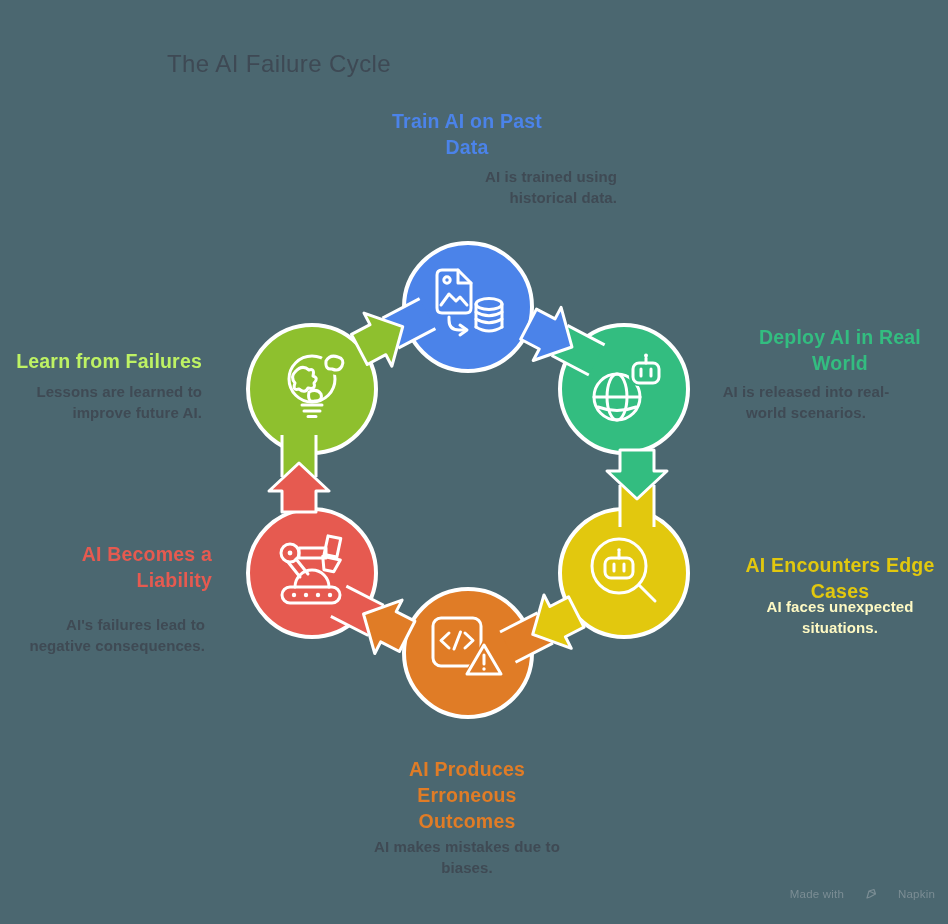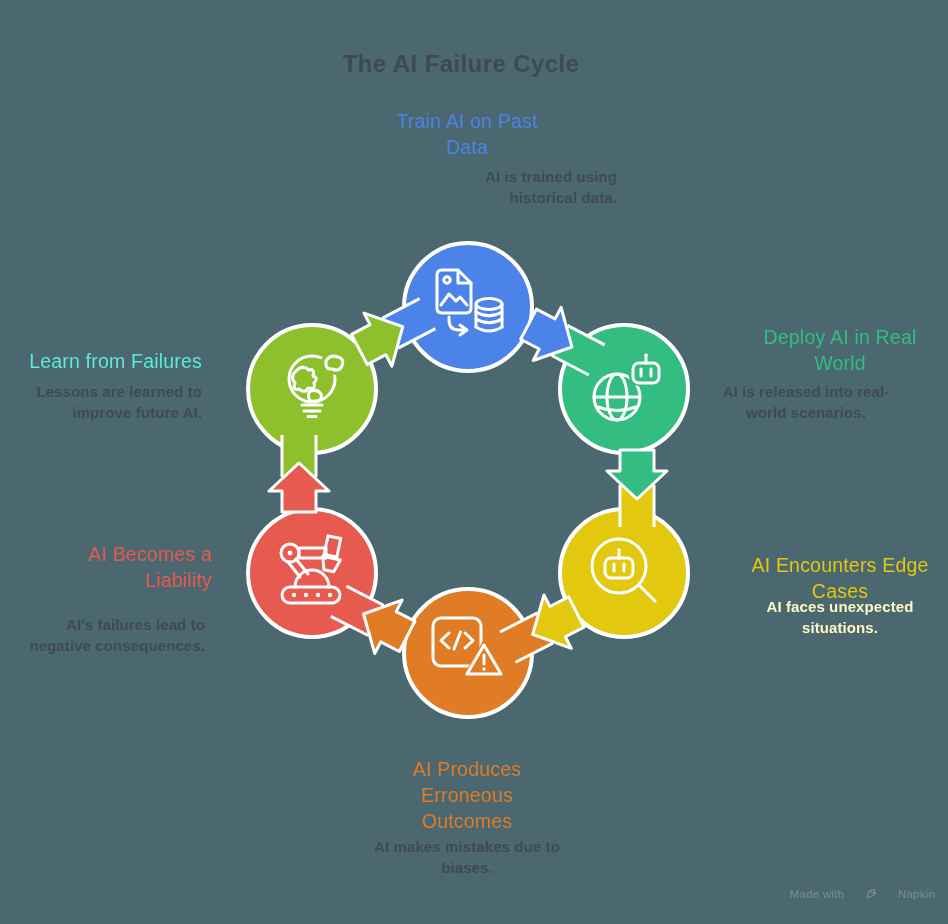--- a/index.html
+++ b/index.html
@@ -3,25 +3,25 @@
 <meta charset="utf-8">
 <style>
   html,body{margin:0;padding:0;}
   body{
     width:948px;height:924px;position:relative;overflow:hidden;
     background:#4b6770;
     font-family:"Liberation Sans", sans-serif;
   }
   .abs{position:absolute;}
   .title{
-    left:161px;top:50px;width:600px;text-align:center;
-    font-size:24px;font-weight:700;letter-spacing:.4px;color:#3e4954;
+    left:167px;top:50px;width:600px;text-align:left;
+    font-size:24px;font-weight:400;letter-spacing:.4px;color:#3e4954;
   }
   .node-label{
-    font-size:19.5px;font-weight:400;line-height:26px;white-space:pre-line;
+    font-size:19.5px;font-weight:700;line-height:26px;white-space:pre-line;
     letter-spacing:.2px;
   }
   .node-desc{
     font-size:15px;font-weight:700;line-height:21px;white-space:pre-line;
     color:#3f4a54;letter-spacing:.1px;
   }
   .tc{text-align:center;} .tl{text-align:center;} .tr{text-align:right;}
   svg{position:absolute;left:0;top:0;}
   .node-circle{stroke:#ffffff;stroke-width:4;}
   .arrow{stroke:#ffffff;stroke-width:3;stroke-linejoin:round;}
@@ -178,21 +178,21 @@
 Erroneous
 Outcomes</div>
 <div class="abs node-desc tc" style="left: 317px; top: 836px; width: 300px; color: rgb(63, 74, 84);">AI makes mistakes due to
 biases.</div>
 
 <div class="abs node-label tr" style="left: 12px; top: 541px; width: 200px; color: rgb(230, 90, 80);">AI Becomes a
 Liability</div>
 <div class="abs node-desc tr" style="left: 0px; top: 598px; width: 205px; color: rgb(63, 74, 84); margin-top: 16px;">AI's failures lead to
 negative consequences.</div>
 
-<div class="abs node-label tr" style="left: 2px; top: 348px; width: 200px; color: #5eead4;">Learn from Failures</div>
+<div class="abs node-label tr" style="left: 2px; top: 348px; width: 200px; color: #bef264;">Learn from Failures</div>
 <div class="abs node-desc tr" style="left: 2px; top: 381px; width: 200px; color: rgb(63, 74, 84);">Lessons are learned to
 improve future AI.</div>
 
 <div class="abs watermark">
   <span>Made with</span>
   <svg width="12" height="12" viewBox="0 0 12 12" style="position:static;">
     <path d="M2,10 L4,3 L9,1.5 L10.5,6 L5,9 Z M4,3 L10.5,6" fill="none" stroke="#7b8d94" stroke-width="1.2" stroke-linejoin="round"></path>
   </svg>
   <span>Napkin</span>
 </div>

